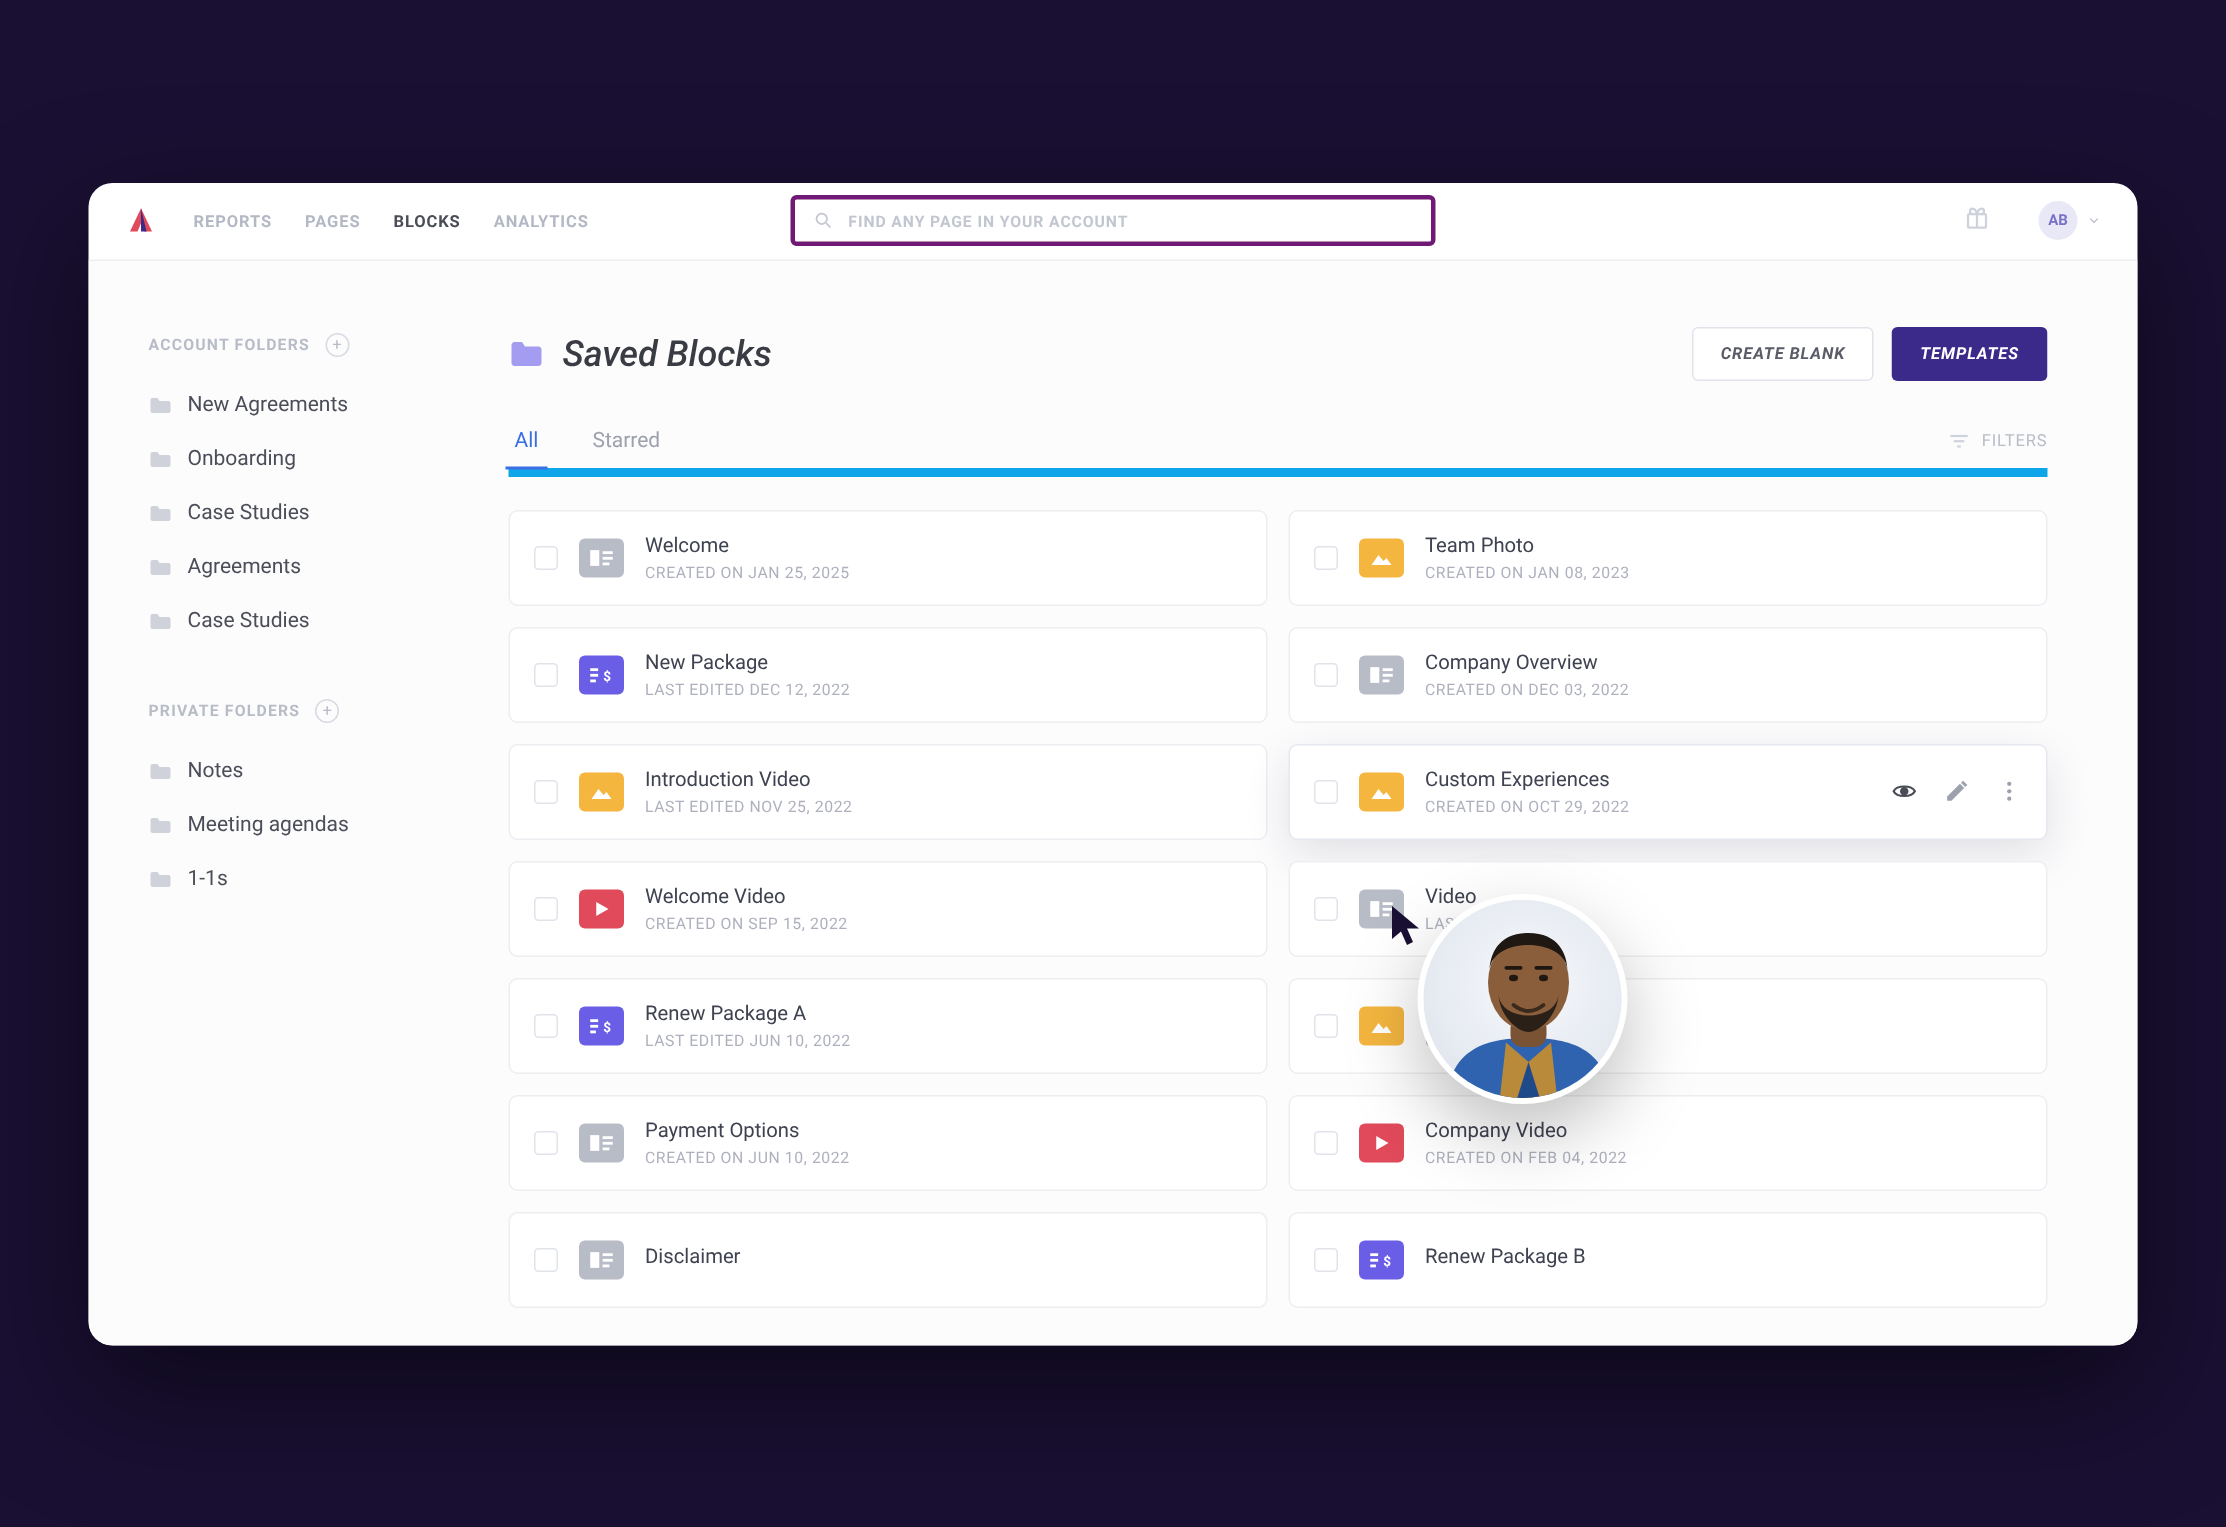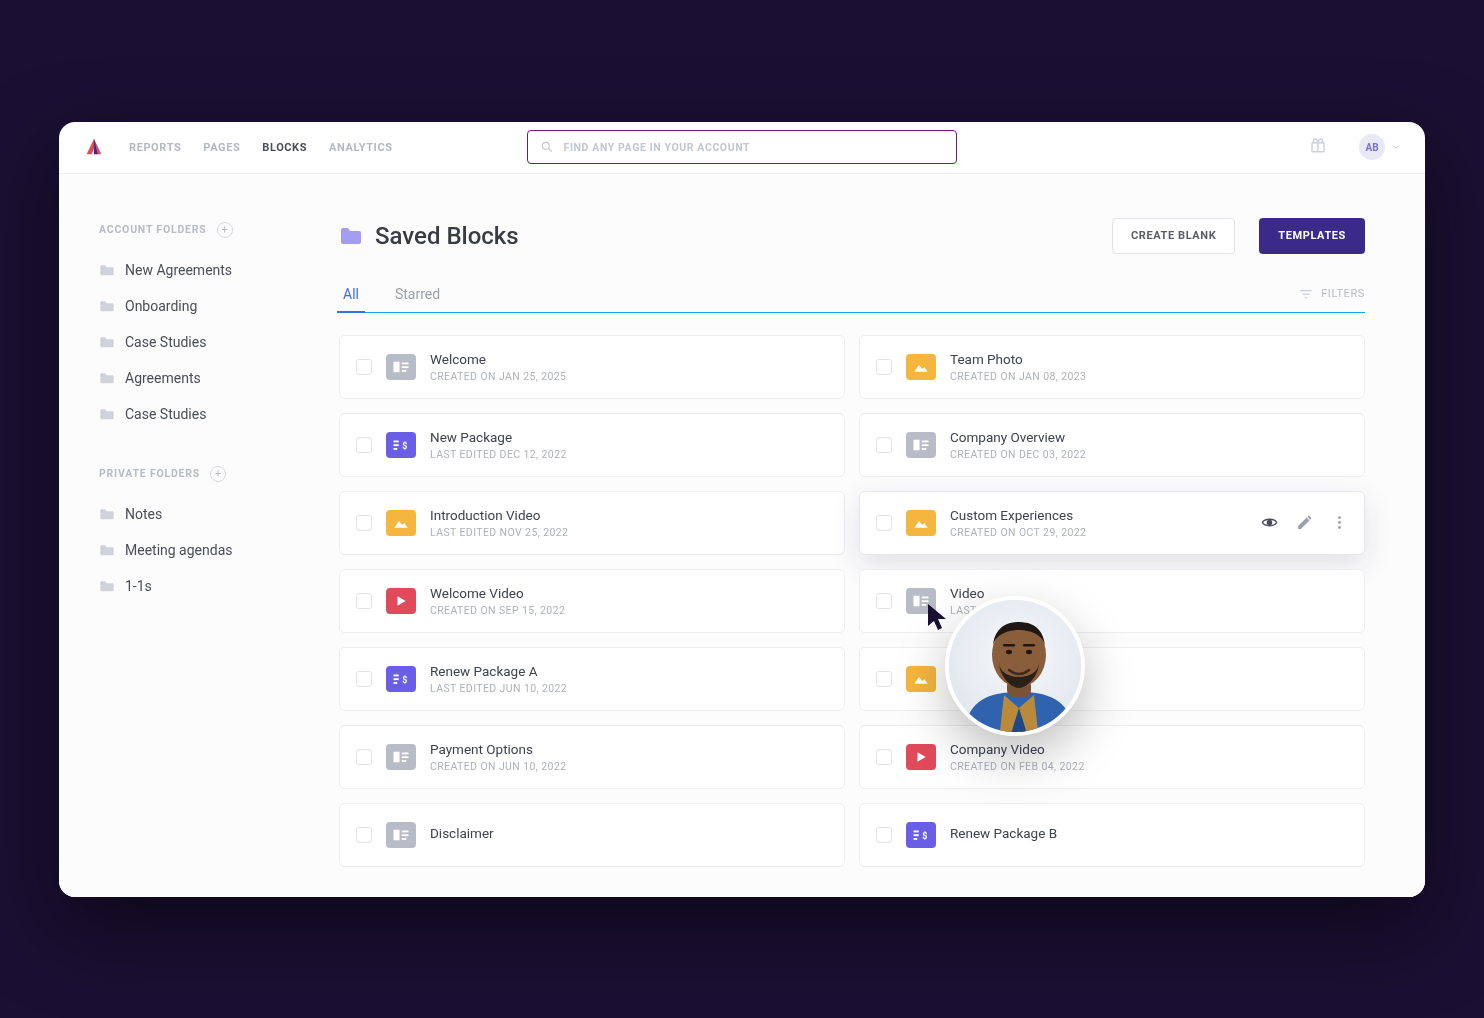--- a/index.html
+++ b/index.html
@@ -44,21 +44,21 @@
     font-weight: 700;
     letter-spacing: 0.6px;
     color: #b4b8c4;
     cursor: pointer;
   }
   .nav-item.active { color: #4a4d57; }
   .searchbar {
     margin-left: 110px;
     flex: 0 0 430px;
     height: 34px;
-    border: 1px solid #701a75;
+    border: 3px solid #701a75;
     border-radius: 4px;
     display: flex;
     align-items: center;
     padding: 0 12px;
     gap: 10px;
     color: #c2c6d0;
   }
   .searchbar svg { width: 14px; height: 14px; stroke: #c2c6d0; }
   .searchbar span {
     font-size: 10.5px;
@@ -128,41 +128,42 @@
   
   .main {
     flex: 1;
     padding: 44px 60px 0 30px;
     overflow: hidden;
     position: relative;
   }
   .page-head {
     display: flex; align-items: center; justify-content: space-between;
     margin-bottom: 22px;
+    font-style: italic;
   }
   .page-title-wrap { display: flex; align-items: center; gap: 12px; }
   .page-title-wrap .ficon { width: 24px; height: 20px; }
   .page-title {
     font-size: 24px; font-weight: 500; color: #3a3c44;
   }
-  .btn-row { display: flex; gap: 24px; }
+  .btn-row { display: flex; gap: 12px; }
   .btn {
     height: 36px; padding: 0 18px;
     border-radius: 4px;
     font-size: 11px; font-weight: 700; letter-spacing: 0.6px;
     display: flex; align-items: center;
     cursor: pointer;
     border: 1px solid transparent;
   }
   .btn-outline { background: #fff; border-color: #e1e3eb; color: #5a5d68; }
   .btn-primary { background: #3c2a8a; color: #fff; }
 
   .tabbar {
     display: flex; align-items: center;
-    border-bottom: 1px solid #0ea5e9;
+    border-bottom: 6px solid #0ea5e9;
     margin-bottom: 22px;
   }
   .tab {
     padding: 10px 4px;
     font-size: 14px; color: #9da0ad;
     margin-right: 28px;
     cursor: pointer;
     position: relative;
   }
   .tab.active {

